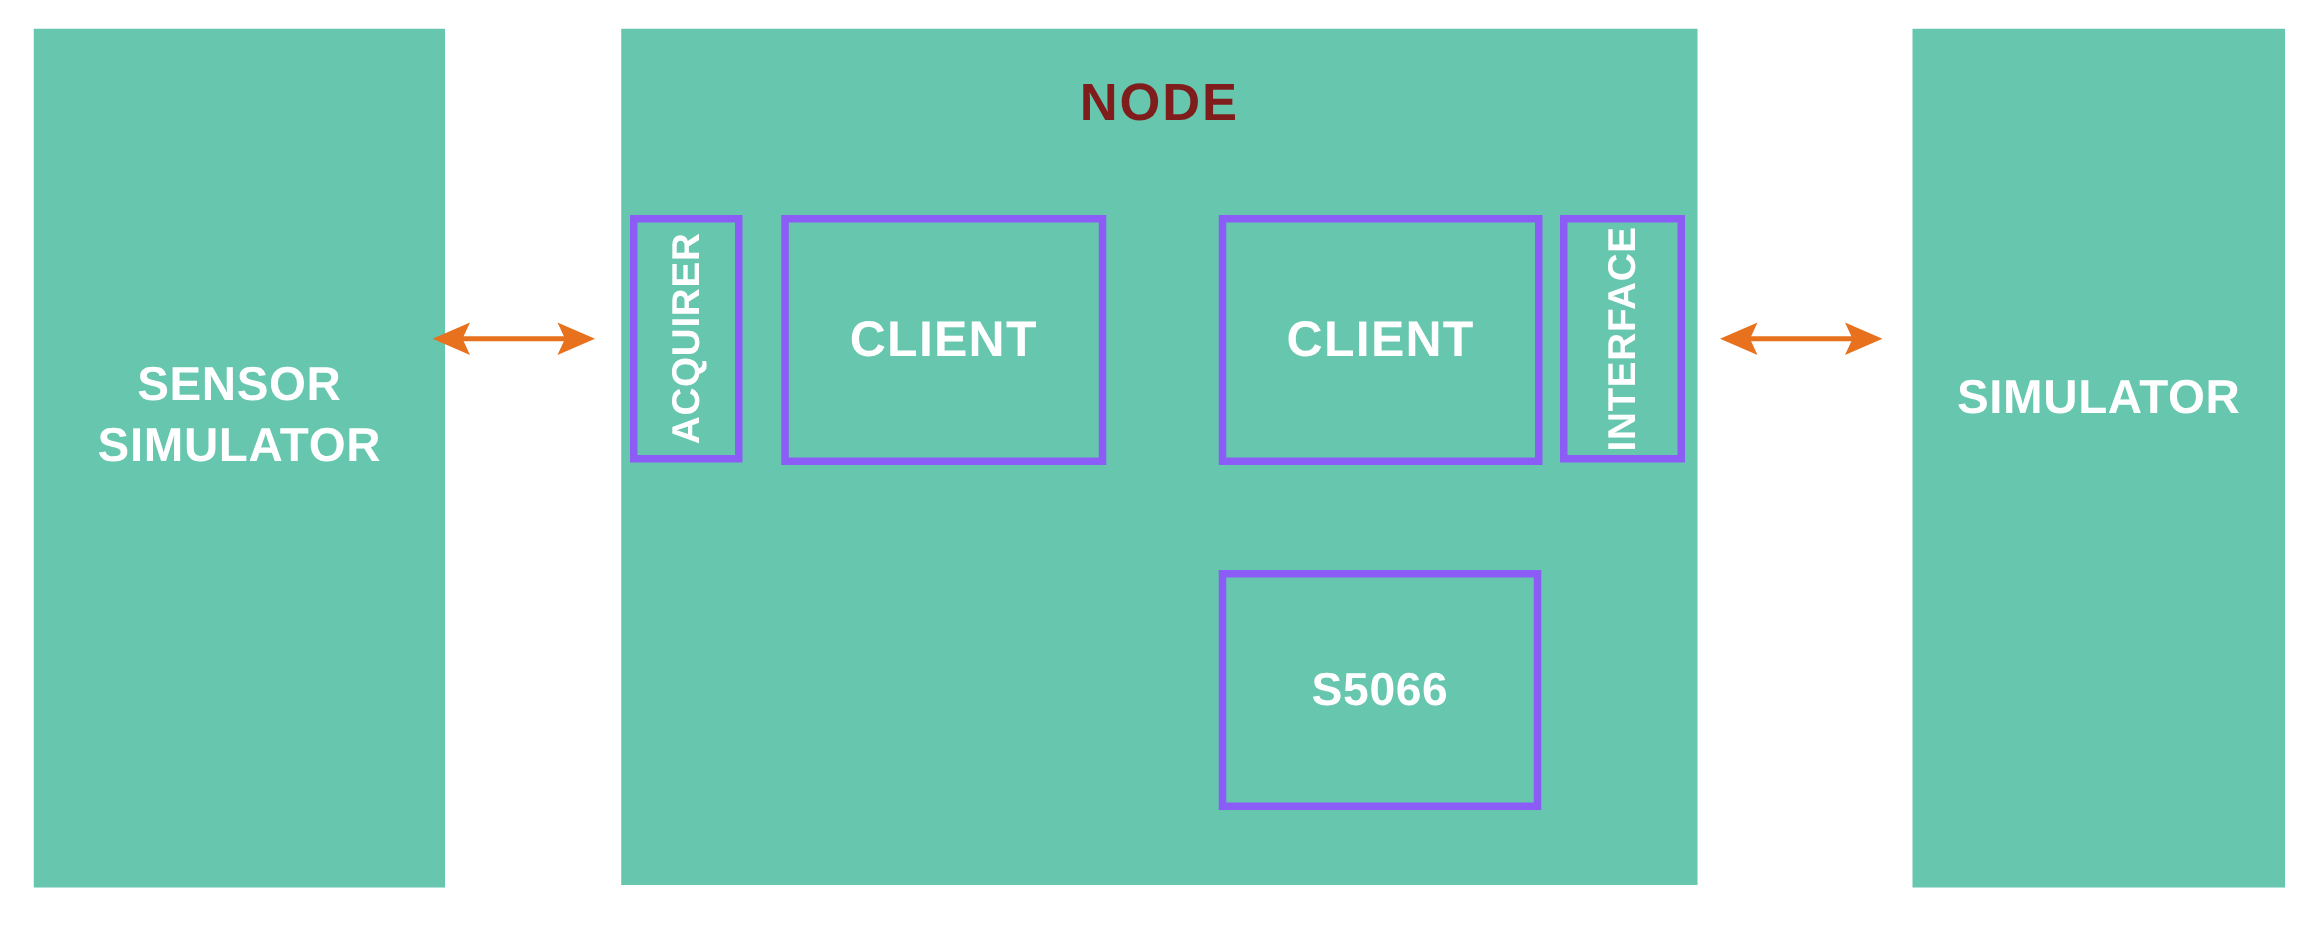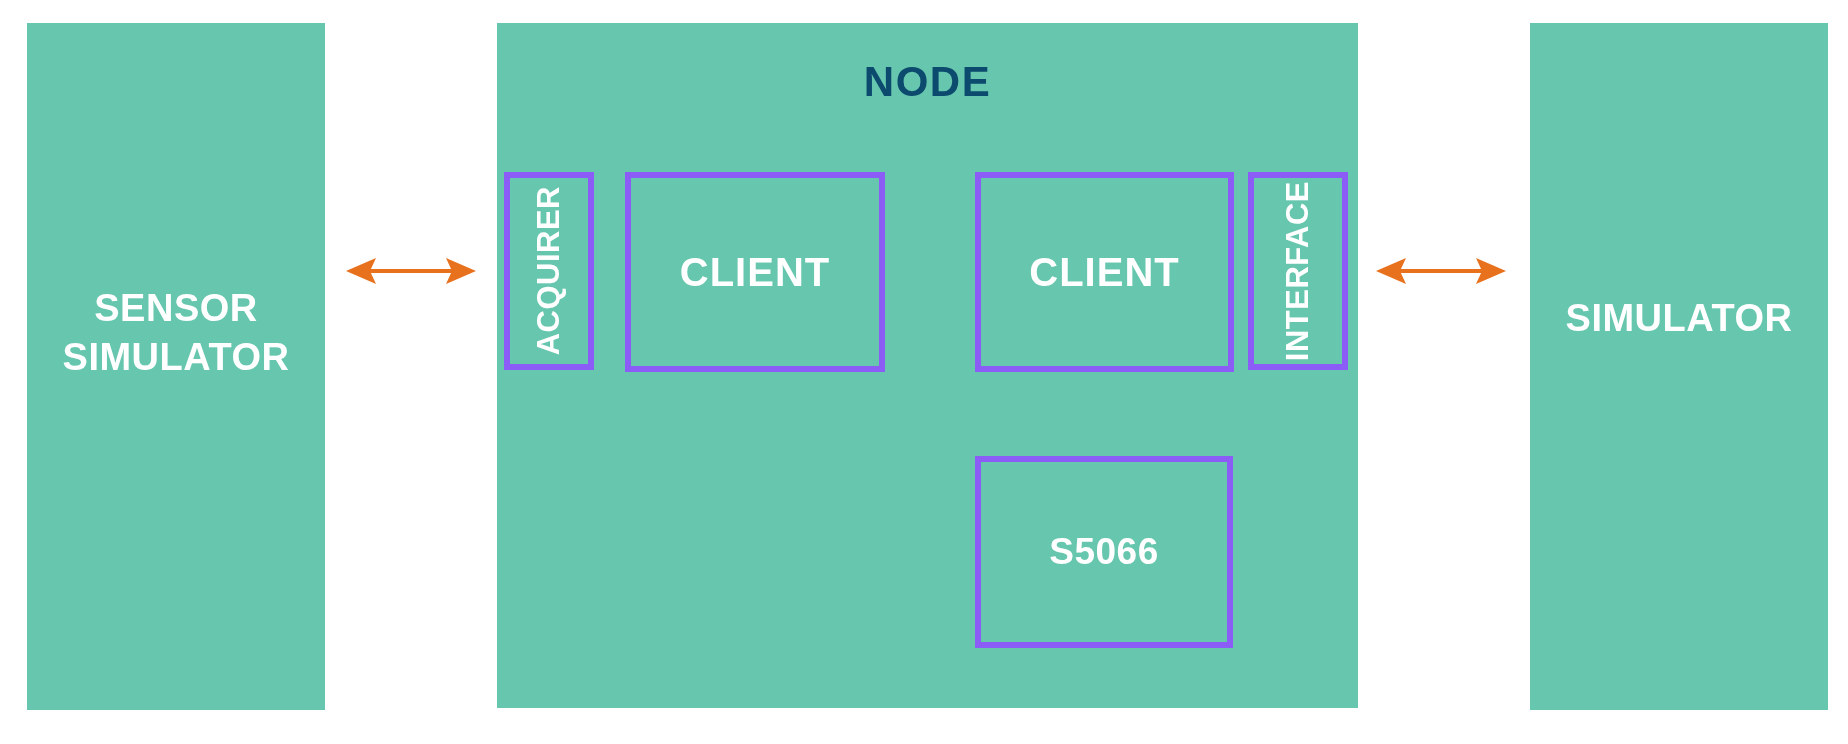--- a/index.html
+++ b/index.html
@@ -20,21 +20,21 @@
 
   
   .panel {
     position: absolute;
     background: #66c6ae;
     box-sizing: border-box;
   }
   #sensor-simulator-panel {
     left: 27px;
     top: 23px;
-    width: 298px;
+    width: 329px;
     height: 687px;
   }
   #environment-simulator-panel {
     left: 1530px;
     top: 23px;
     width: 298px;
     height: 687px;
   }
   #node-panel {
     left: 497px;
@@ -71,21 +71,21 @@
     margin-top: 7px;
   }
 
   
   #node-title {
     position: absolute;
     left: 0;
     top: 35px;
     width: 100%;
     text-align: center;
-    color: #0c4a6e;
+    color: #7f1d1d;
     font-size: 42px;
     font-weight: bold;
     letter-spacing: 1.5px;
   }
 
   
   .box {
     position: absolute;
     box-sizing: border-box;
     border: 6px solid #8b5cf6;

